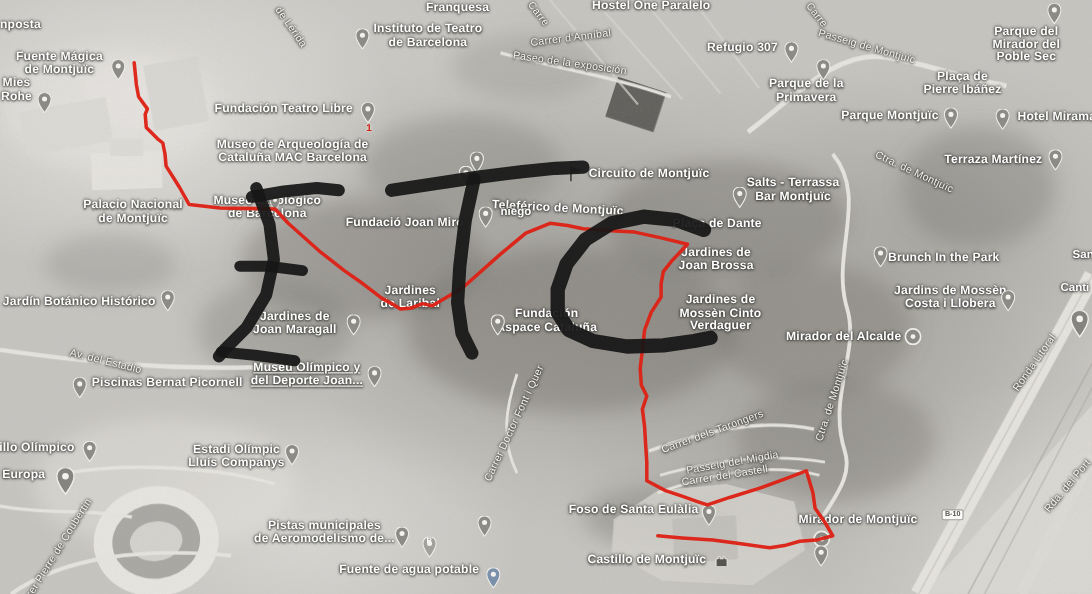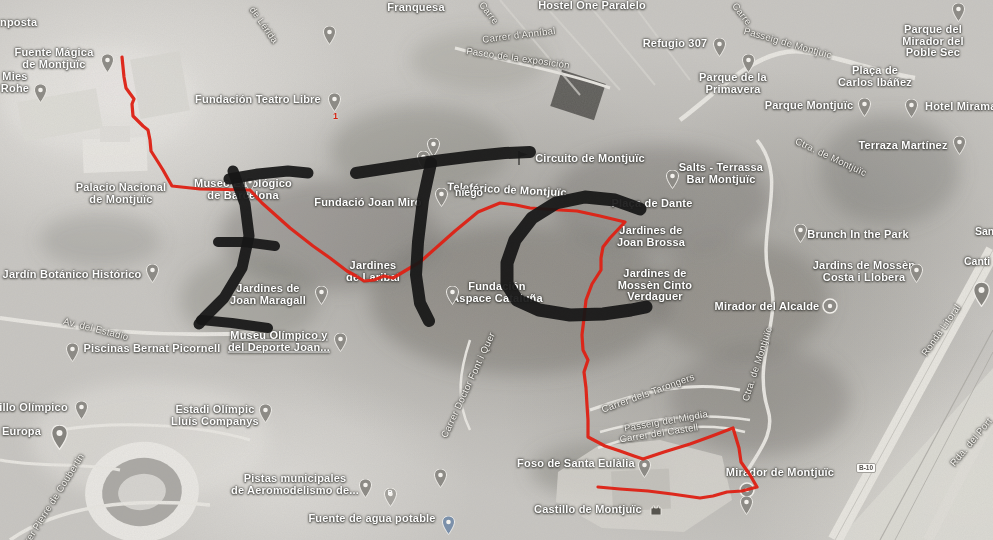--- a/index.html
+++ b/index.html
@@ -126,50 +126,58 @@
         <div>Fuente Mágica</div>
         <div>de Montjuïc</div>
       </div>
       <div class="lbl place" style="left: 15px; top: 82px; transform: translate(-50%, -50%);">
         <div>Mies</div>
         <div>Rohe</div>
       </div>
       <div class="lbl place" style="left: 380px; top: 8px; transform: translate(-50%, -50%); margin-left: 36px;">
         <div>Franquesa</div>
       </div>
+      <div class="lbl place" style="left: 389px; top: 33px; transform: translate(-50%, -50%);">
+        <div>Instituto de Teatro</div>
+        <div>de Barcelona</div>
+      </div>
       <div class="lbl place" style="left: 592px; top: 6px; transform: translate(-50%, -50%);">
         <div>Hostel One Paralelo</div>
       </div>
       <div class="lbl place" style="left: 675px; top: 44px; transform: translate(-50%, -50%);">
         <div>Refugio 307</div>
       </div>
       <div class="lbl place" style="left: 733px; top: 83px; transform: translate(-50%, -50%);">
         <div>Parque de la</div>
         <div>Primavera</div>
       </div>
       <div class="lbl place" style="left: 933px; top: 41px; transform: translate(-50%, -50%);">
         <div>Parque del</div>
         <div>Mirador del</div>
         <div>Poble Sec</div>
       </div>
       <div class="lbl place" style="left: 875px; top: 76px; transform: translate(-50%, -50%);">
         <div>Plaça de</div>
-        <div>Carlos Ibáñez</div>
+        <div>Pierre Ibáñez</div>
       </div>
       <div class="lbl place" style="left: 809px; top: 106px; transform: translate(-50%, -50%);">
         <div>Parque Montjuïc</div>
       </div>
       <div class="lbl place left" style="left: 925px; top: 107px; transform: translate(0px, -50%);">
         <div>Hotel Miramar</div>
       </div>
       <div class="lbl place" style="left: 903px; top: 146px; transform: translate(-50%, -50%);">
         <div>Terraza Martínez</div>
       </div>
       <div class="lbl place" style="left: 258px; top: 100px; transform: translate(-50%, -50%);">
         <div>Fundación Teatro Libre</div>
+      </div>
+      <div class="lbl place" style="left: 266px; top: 138px; transform: translate(-50%, -50%);">
+        <div>Museo de Arqueología de</div>
+        <div>Cataluña MAC Barcelona</div>
       </div>
       <div class="lbl place" style="left: 243px; top: 189px; transform: translate(-50%, -50%);">
         <div>Museo Etnológico</div>
         <div>de Barcelona</div>
       </div>
       <div class="lbl place" style="left: 121px; top: 193px; transform: translate(-50%, -50%);">
         <div>Palacio Nacional</div>
         <div>de Montjuïc</div>
       </div>
       <div class="lbl place" style="left: 590px; top: 159px; transform: translate(-50%, -50%);">

